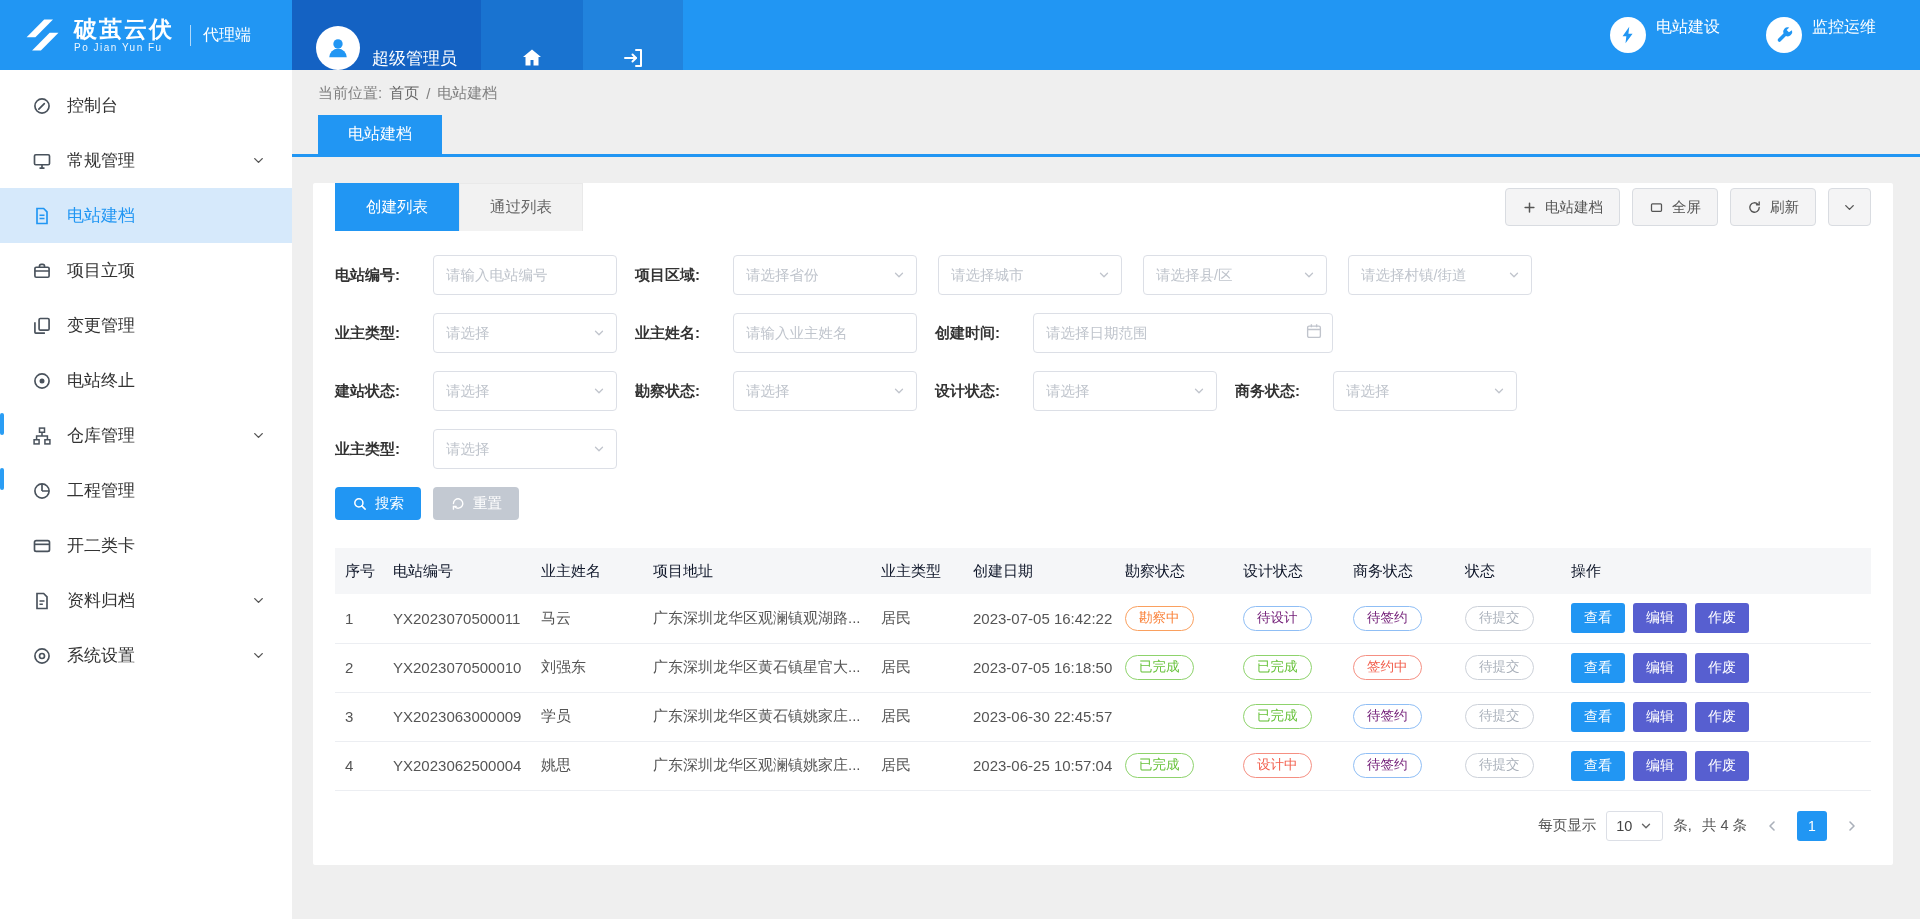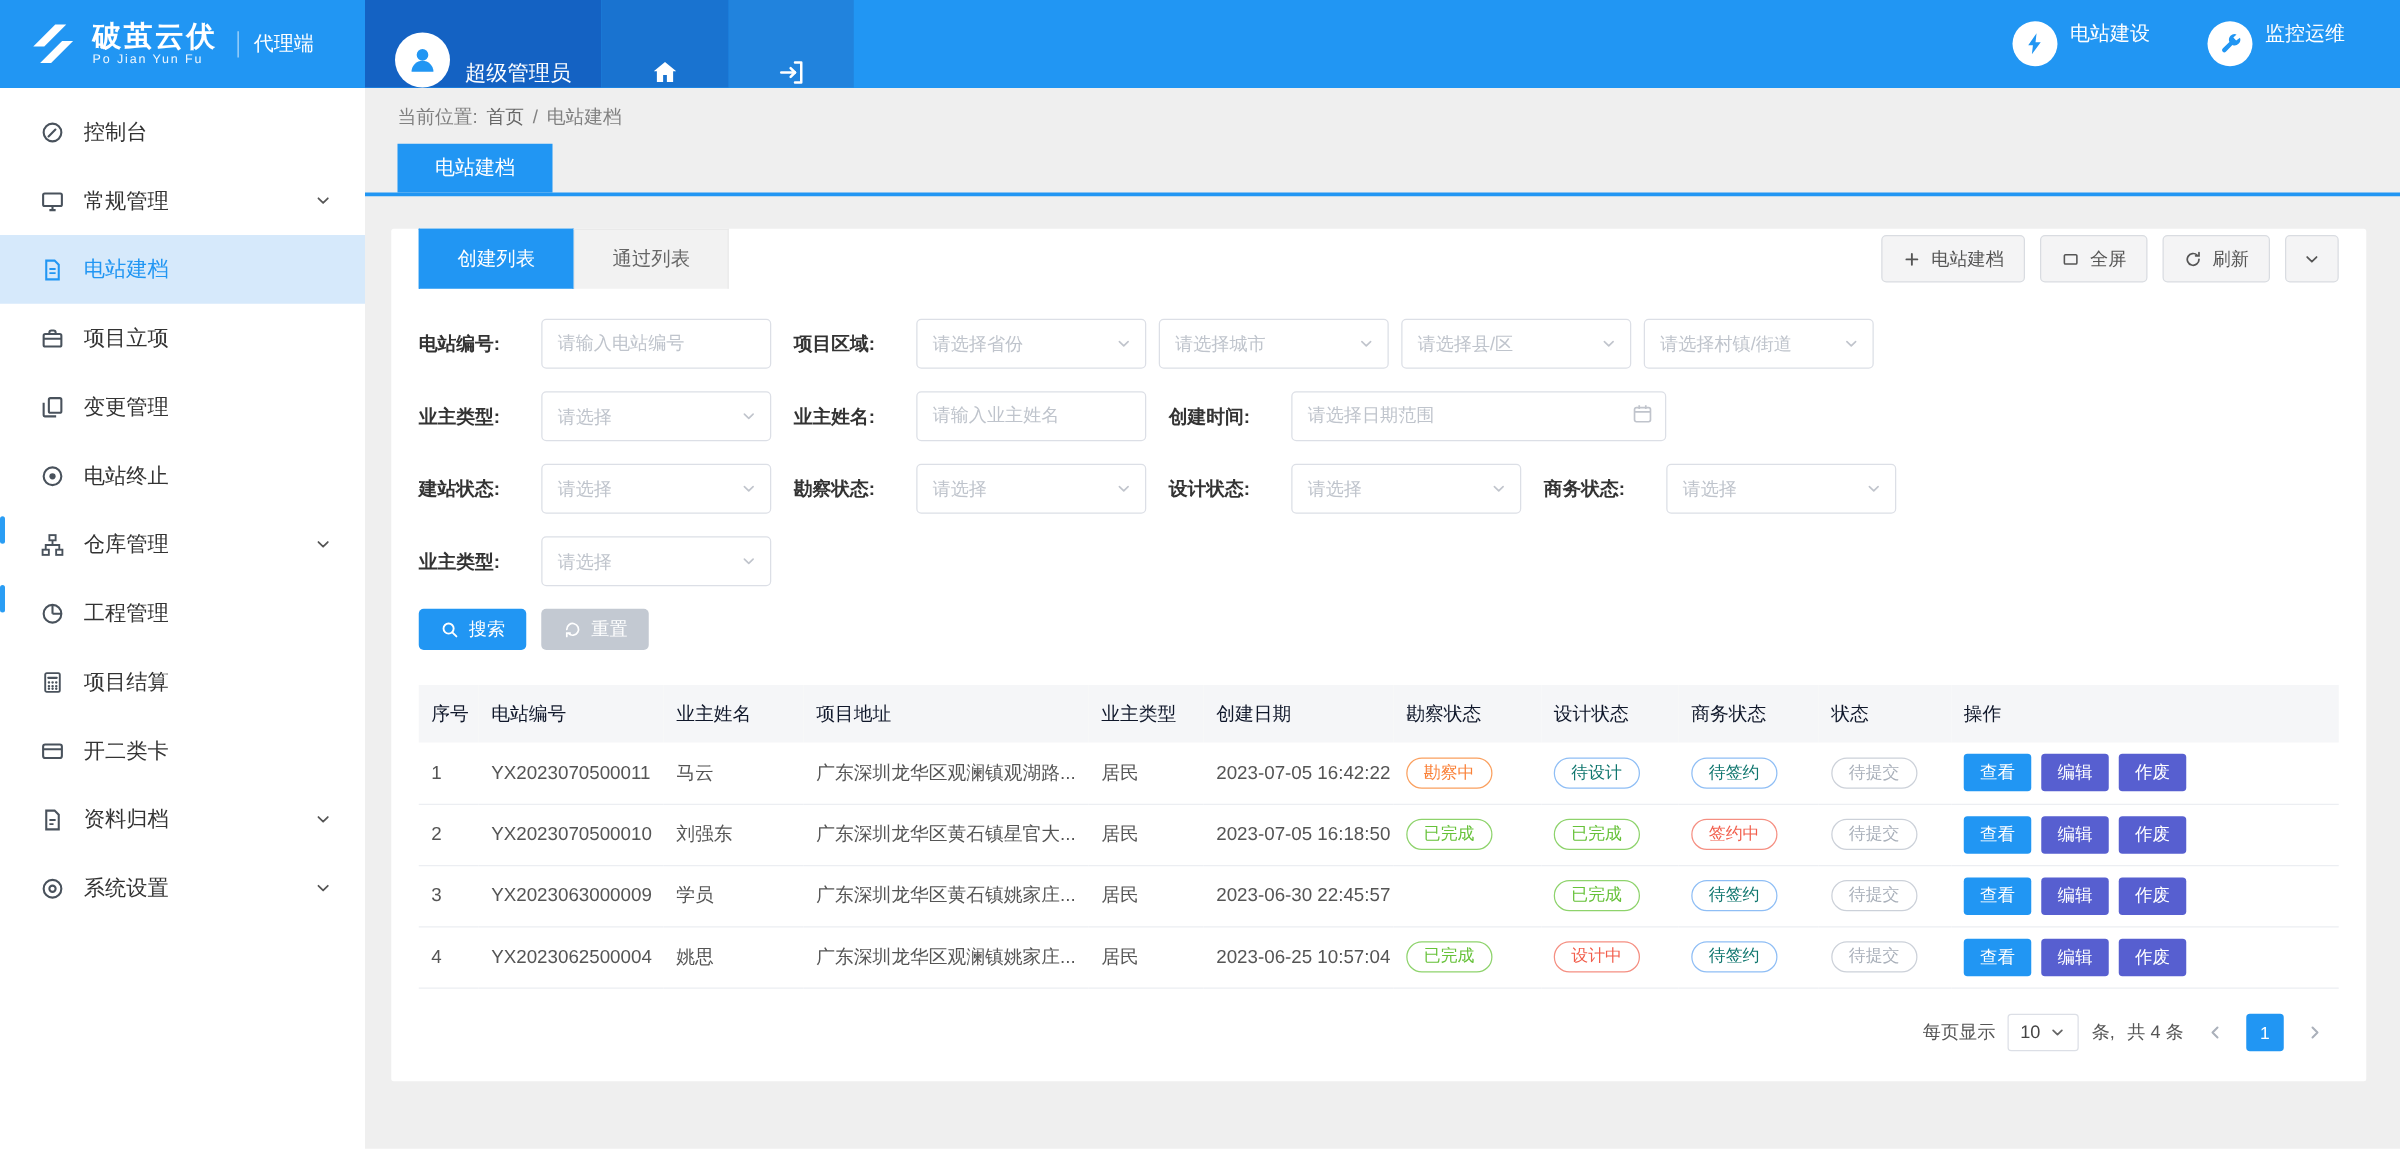--- a/index.html
+++ b/index.html
@@ -58,42 +58,42 @@
   .filters{margin-top:24px;padding:0 22px}
   .f-row{display:flex;margin-bottom:18px}
   .f-item{display:flex;align-items:center;margin-right:18px}
   .f-label{display:inline-block;min-width:88px;text-align:left;font-size:15px;font-weight:bold;color:#333;margin-right:10px;white-space:nowrap}
   .inp{height:40px;border:1px solid #dcdfe6;border-radius:4px;padding:0 12px;font-size:14.5px;width:184px;color:#333;font-family:inherit;outline:none;background:#fff}
   .inp::placeholder{color:#bfc4cc}
   .sel{height:40px;border:1px solid #dcdfe6;border-radius:4px;background:#fff;display:flex;align-items:center;justify-content:space-between;padding:0 10px 0 12px;width:184px;cursor:pointer}
   .sel .ph{color:#bfc4cc;font-size:14.5px;white-space:nowrap;overflow:hidden}
   .chev{color:#c0c4cc;display:flex}
   .chev svg{width:14px;height:14px}
-  .region-group{display:flex;gap:10px}
+  .region-group{display:flex;gap:21px}
   .date-wrap{position:relative}
   .date-wrap .inp{width:300px;padding-right:36px}
   .cal{position:absolute;right:10px;top:9px;color:#c0c4cc}
   .cal svg{width:18px;height:18px}
 
   
   .search-row{margin-top:10px;padding:0 22px;display:flex;gap:12px}
   .btn{height:33px;padding:0 17px;border:none;border-radius:4px;color:#fff;font-size:14.5px;display:flex;align-items:center;gap:8px;cursor:pointer;font-family:inherit}
   .btn svg{width:15px;height:15px}
   .btn-search{background:#2196f3}
   .btn-reset{background:#c3c9d2}
 
   
   .table-wrap{margin-top:28px;padding:0 22px}
   table{width:100%;border-collapse:collapse;table-layout:fixed}
   thead th{background:#f5f6f8;height:46px;font-size:15px;color:#0f172a;font-weight:normal;text-align:left;padding:0 10px;white-space:nowrap}
   tbody td{height:49px;border-bottom:1px solid #eceef2;font-size:15px;color:#555;padding:0 10px;white-space:nowrap;overflow:hidden}
   .badge{display:inline-block;border:1px solid;border-radius:999px;padding:4px 13px;font-size:13.5px;line-height:1.1;background:#fff}
   .b-orange{color:#fa8138;border-color:#faa05f}
   .b-green{color:#67c23a;border-color:#8ed36c}
-  .b-blue{color:#0f766e;border-color:#8fbef5}
+  .b-blue{color:#701a75;border-color:#8fbef5}
   .b-red{color:#f25e4c;border-color:#f58f82}
   .b-gray{color:#a9b0ba;border-color:#ccd1d9}
   .acts{display:flex;gap:8px}
   .act{height:30px;padding:0 13px;border:none;border-radius:3px;color:#fff;font-size:14px;cursor:pointer;font-family:inherit}
   .a-view{background:#2196f3}
   .a-edit{background:#575fd0}
   .a-void{background:#575fd0}
 
   
   .pagination{display:flex;align-items:center;justify-content:flex-end;gap:10px;margin-top:20px;padding:0 26px;font-size:14.5px;color:#555}
@@ -248,29 +248,20 @@
       </span>
     </div>
     <div class="sb-item marked">
       <span class="sb-ic">
         <svg viewBox="0 0 24 24">
           <circle cx="12" cy="12" r="8.5" fill="none" stroke="currentColor" stroke-width="2"></circle>
           <path d="M12 12V3.5M12 12h8.5" stroke="currentColor" stroke-width="2"></path>
         </svg>
       </span>
       <span class="sb-label">工程管理</span>
-    </div>
-    <div class="sb-item">
-      <span class="sb-ic">
-        <svg viewBox="0 0 24 24" fill="none" stroke="currentColor" stroke-width="1.8">
-          <rect x="5" y="3" width="14" height="18" rx="1.5"></rect>
-          <path d="M8 7.5h8M8.5 12h.2M12 12h.2M15.5 12h.2M8.5 15.5h.2M12 15.5h.2M15.5 15.5h.2M8.5 18h.2M12 18h.2M15.5 18h.2" stroke-linecap="round" stroke-width="2.2"></path>
-        </svg>
-      </span>
-      <span class="sb-label">项目结算</span>
     </div>
     <div class="sb-item">
       <span class="sb-ic">
         <svg viewBox="0 0 24 24" fill="none" stroke="currentColor" stroke-width="2">
           <rect x="3" y="5.5" width="18" height="13" rx="2"></rect>
           <path d="M3 10h18"></path>
         </svg>
       </span>
       <span class="sb-label">开二类卡</span>
     </div>

